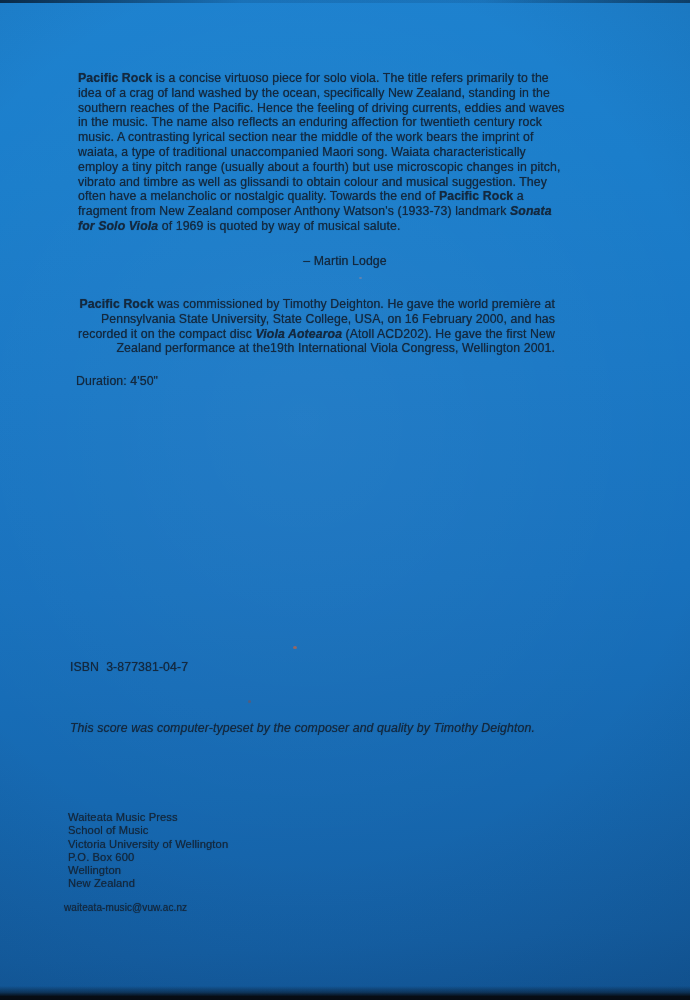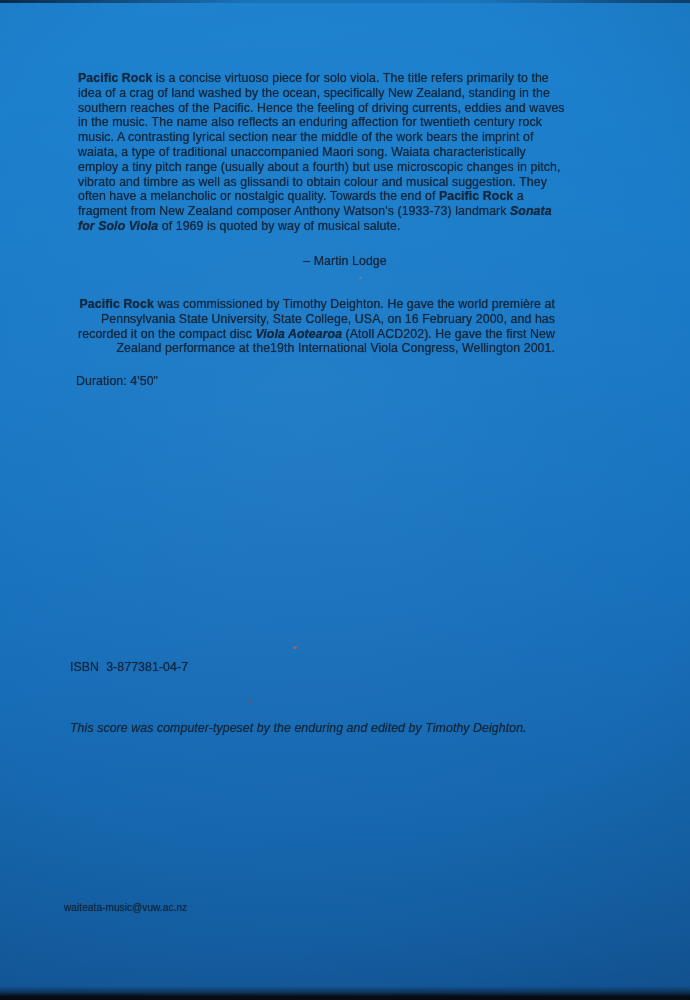--- a/index.html
+++ b/index.html
@@ -66,22 +66,23 @@
 
   <div class="t program-note"><span class="b">Pacific Rock</span><span> is a concise virtuoso piece for solo viola. The title refers primarily to the</span><br><span>idea of a crag of land washed by the ocean, specifically New Zealand, standing in the</span><br><span>southern reaches of the Pacific. Hence the feeling of driving currents, eddies and waves</span><br><span>in the music. The name also reflects an enduring affection for twentieth century rock</span><br><span>music. A contrasting lyrical section near the middle of the work bears the imprint of</span><br><span>waiata, a type of traditional unaccompanied Maori song. Waiata characteristically</span><br><span>employ a tiny pitch range (usually about a fourth) but use microscopic changes in pitch,</span><br><span>vibrato and timbre as well as glissandi to obtain colour and musical suggestion. They</span><br><span>often have a melancholic or nostalgic quality. Towards the end of </span><span class="b">Pacific Rock</span><span> a</span><br><span>fragment from New Zealand composer Anthony Watson's (1933-73) landmark </span><span class="i">Sonata</span><br><span class="i">for Solo Viola</span><span> of 1969 is quoted by way of musical salute.</span></div>
   <div class="t attribution">– Martin Lodge</div>
 
   <div class="t premiere-note"><span class="b">Pacific Rock</span><span> was commissioned by Timothy Deighton. He gave the world première at</span><br><span>Pennsylvania State University, State College, USA, on 16 February 2000, and has</span><br><span>recorded it on the compact disc </span><span class="i">Viola Aotearoa</span><span> (Atoll ACD202). He gave the first New</span><br><span>Zealand performance at the19th International Viola Congress, Wellington 2001.</span></div>
 
   <div class="t duration">Duration: 4'50"</div>
 
   <div class="t isbn">ISBN  3-877381-04-7</div>
 
-  <div class="t typeset-note">This score was computer-typeset by the enduring and edited by Timothy Deighton.</div>
+  <div class="t typeset-note">This score was computer-typeset by the composer and quality by Timothy Deighton.</div>
 
 
+  <div class="t address">Waiteata Music Press<br>School of Music<br>Victoria University of Wellington<br>P.O. Box 600<br>Wellington<br>New Zealand</div>
 
   <div class="t email">waiteata-music@vuw.ac.nz</div>
 
   <div class="speck speck-1"></div>
   <div class="speck speck-2"></div>
   <div class="speck speck-3"></div>
 </div>
 
 </body></html>

